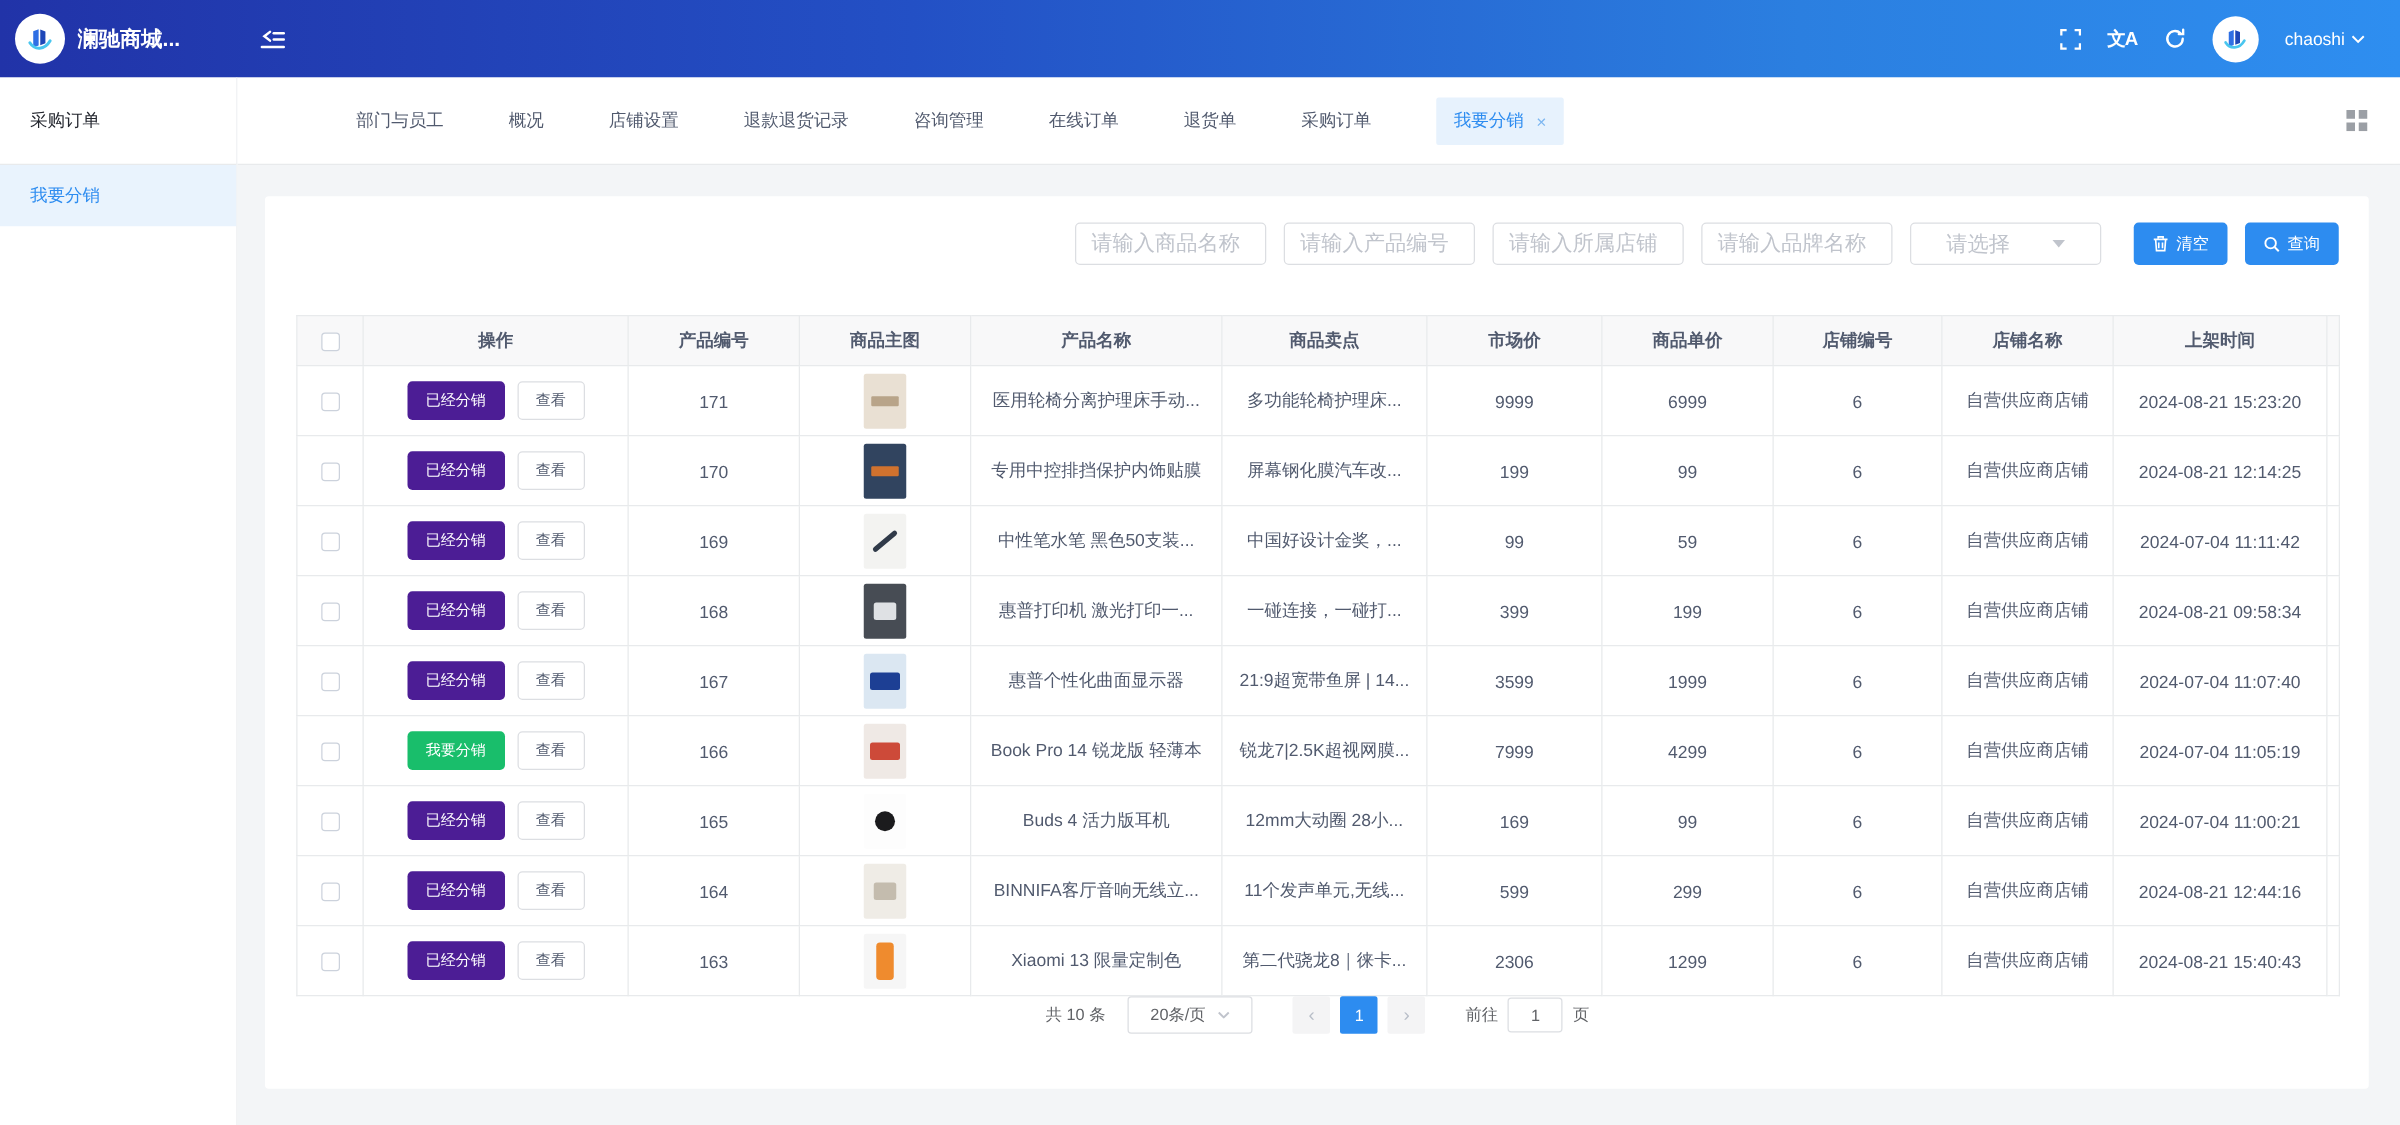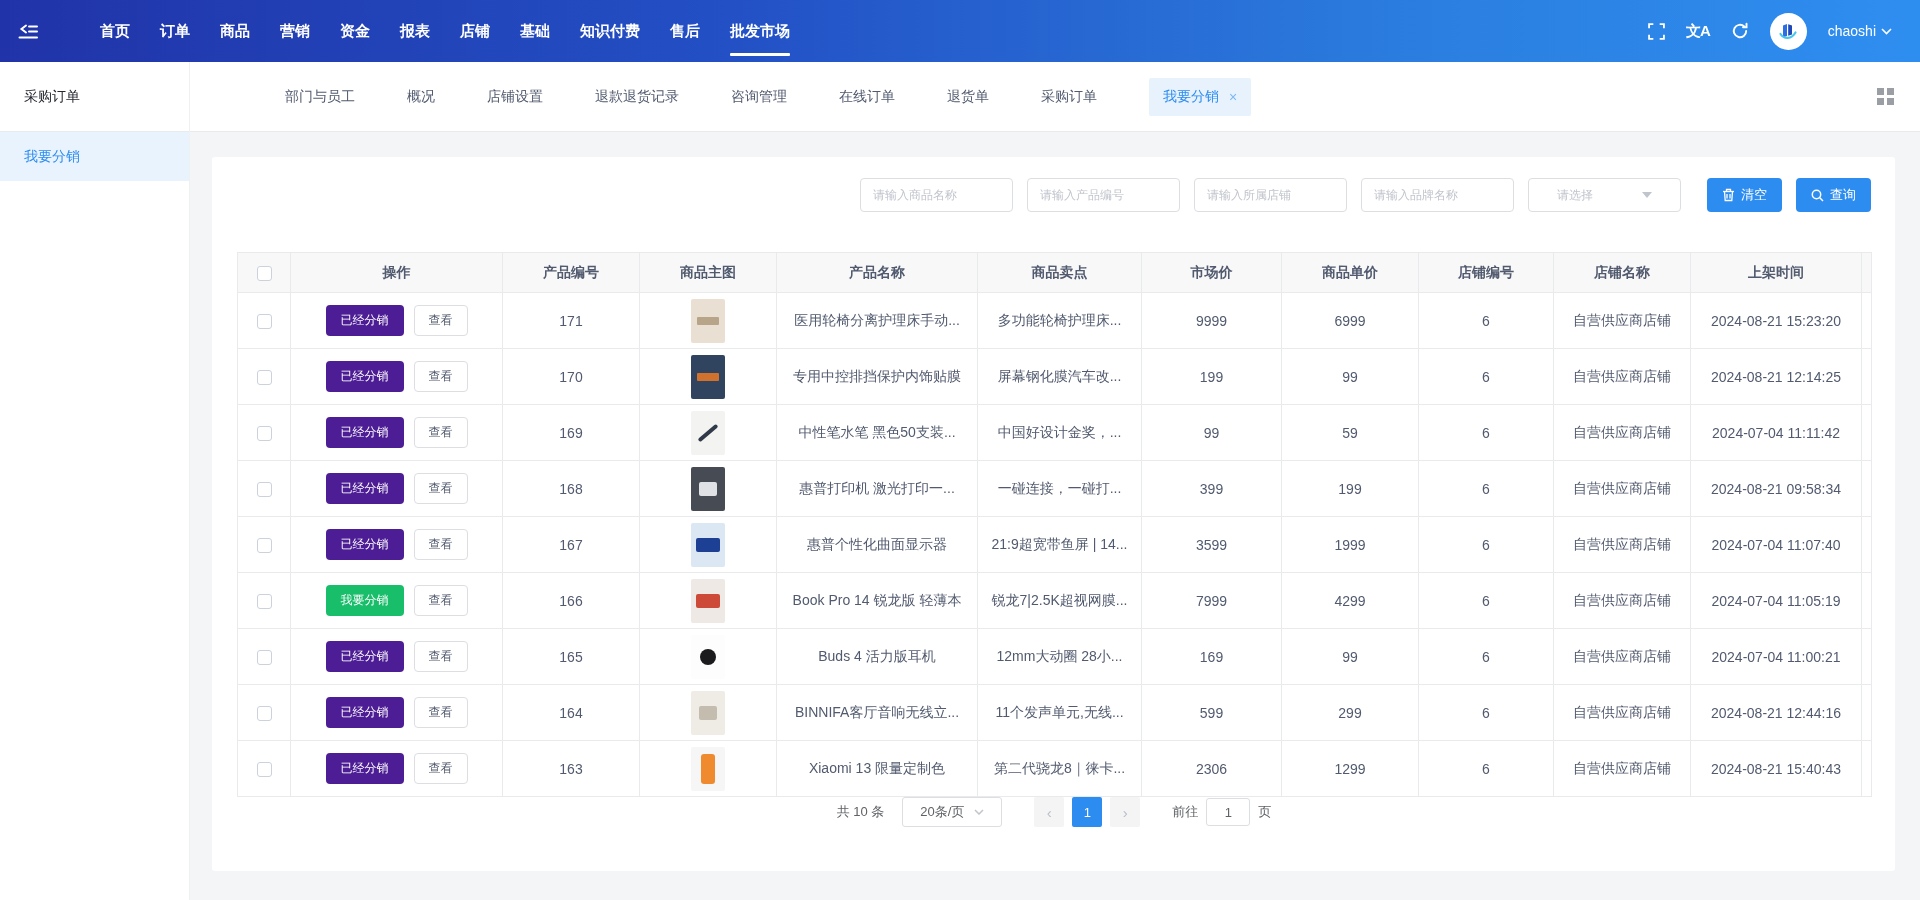--- a/index.html
+++ b/index.html
@@ -35,21 +35,21 @@
   .tab { font-size:14px; color:#515a6e; cursor:pointer; white-space:nowrap; }
   .tab.active { color:#2d8cf0; background:#e7f2fd; padding:10px 14px; border-radius:2px; display:flex; align-items:center; gap:10px; }
   .tab-close { color:#7db7f1; font-size:14px; cursor:pointer; line-height:1; }
   .grid-icon { cursor:pointer; display:flex; }
 
   .content { flex:1; padding:25px 25px 0 22px; }
   .card { background:#fff; height:714px; border-radius:3px; padding:21px 24px 0 25px; }
 
   
   .filters { display:flex; justify-content:flex-end; align-items:center; gap:14px; }
-  .f-input, .f-select { width:153px; height:34px; border:1px solid #dcdee2; border-radius:4px; font-size:12px; color:#515a6e; background:#fff; }
+  .f-input, .f-select { width:153px; height:34px; border:1px solid #dcdee2; border-radius:4px; font-size:17px; color:#515a6e; background:#fff; }
   .f-input { padding:0 12px; outline:none; }
   .f-input::placeholder { color:#c0c4cc; }
   .f-select { display:flex; align-items:center; justify-content:space-between; padding:0 28px; color:#c0c4cc; cursor:pointer; }
   .sel-caret { width:0; height:0; border-left:5px solid transparent; border-right:5px solid transparent; border-top:6px solid #c0c4cc; }
   .btn-primary { height:34px; border:none; border-radius:4px; background:#2d8cf0; color:#fff; font-size:13px; display:flex; align-items:center; gap:6px; padding:0 15px; cursor:pointer; font-family:inherit; }
   .btn-clear { margin-left:12px; }
 
   
   .table-wrap { margin-top:40px; }
   table { border-collapse:collapse; table-layout:fixed; width:1634px; }
@@ -75,41 +75,38 @@
   .p-size { width:100px; height:30px; border:1px solid #dcdee2; border-radius:3px; display:flex; align-items:center; justify-content:center; gap:10px; cursor:pointer; margin-right:32px; background:#fff; }
   .p-btn { width:30px; height:30px; border-radius:2px; background:#f4f4f5; color:#b8bec8; display:flex; align-items:center; justify-content:center; font-size:15px; cursor:pointer; }
   .p-cur { width:30px; height:30px; border-radius:2px; background:#2d8cf0; color:#fff; display:flex; align-items:center; justify-content:center; margin:0 8px; cursor:pointer; }
   .p-goto { margin-left:32px; display:flex; align-items:center; gap:8px; }
   .p-goto input { width:44px; height:28px; border:1px solid #dcdee2; border-radius:3px; text-align:center; font-size:13px; color:#606266; outline:none; }
 </style>
 </head>
 <body>
 
 <header class="topnav">
+  <div class="brand">
+    <div class="logo-circle">
+      <svg viewBox="0 0 24 24" width="26" height="26">
+        <path d="M7 6.5 L11 5 v12 l-4 1.5z" fill="#2f6fe4"></path>
+        <path d="M12.2 5.2 L16 6.6 v8.8 l-3.8 1.4z" fill="#1e47b8"></path>
+        <path d="M4.5 15 c3.5 5.5 11 5.5 15 -1.5" stroke="#49c6ef" stroke-width="2.2" fill="none" stroke-linecap="round"></path>
+      </svg>
+    </div>
+    <div class="brand-name">澜驰商城...</div>
+  </div>
   <div class="fold-btn">
     <svg width="20" height="17" viewBox="0 0 20 17" fill="none" stroke="#fff" stroke-width="2" stroke-linecap="round">
       <path d="M8 2.5 L3.5 6 L8 9.5" fill="none"></path>
       <line x1="11" y1="3.5" x2="19" y2="3.5"></line>
       <line x1="11" y1="8.5" x2="19" y2="8.5"></line>
       <line x1="1.5" y1="14.5" x2="19" y2="14.5"></line>
     </svg>
   </div>
-  <nav class="nav-items" id="nav-items">
-      <div class="nav-item">首页</div>
-      <div class="nav-item">订单</div>
-      <div class="nav-item">商品</div>
-      <div class="nav-item">营销</div>
-      <div class="nav-item">资金</div>
-      <div class="nav-item">报表</div>
-      <div class="nav-item">店铺</div>
-      <div class="nav-item">基础</div>
-      <div class="nav-item">知识付费</div>
-      <div class="nav-item">售后</div>
-      <div class="nav-item active">批发市场</div>
-    </nav>
   <div class="nav-right">
     <span class="nav-icon">
       <svg width="17" height="17" viewBox="0 0 16 16" fill="none" stroke="#fff" stroke-width="1.7">
         <path d="M1 5 V1 H5"></path>
           <path d="M11 1 H15 V5"></path>
           <path d="M15 11 V15 H11"></path>
           <path d="M5 15 H1 V11"></path>
       </svg>
     </span>
     <span class="nav-icon trans-icon">文A</span>

